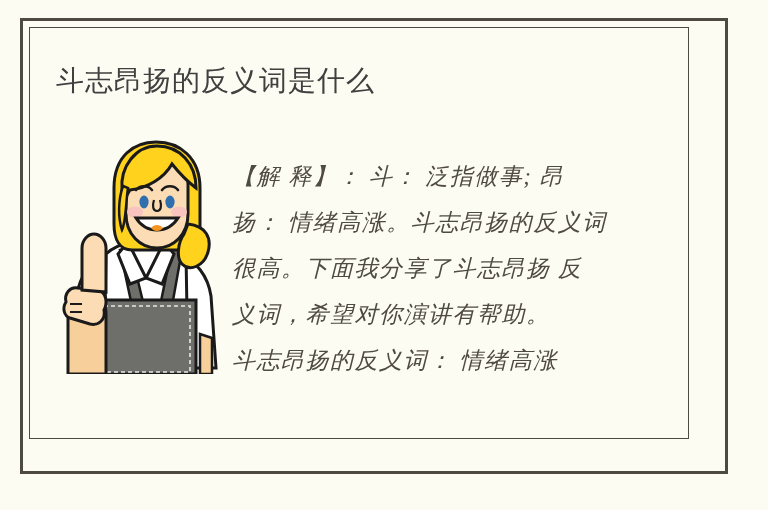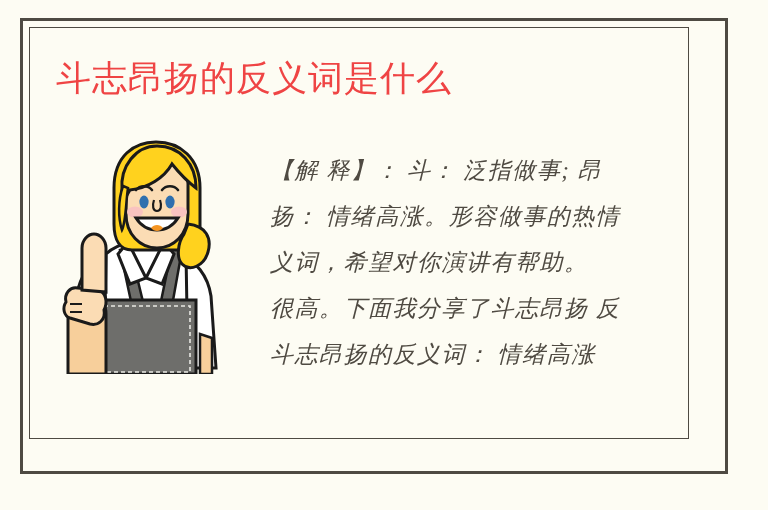--- a/index.html
+++ b/index.html
@@ -40,35 +40,34 @@
     border: 1px solid #4e4a42;
     box-sizing: border-box;
   }
 
   
   #page-title {
     position: absolute;
     left: 56px;
     top: 60px;
     width: 620px;
-    font-size: 35px;
+    font-size: 28px;
     line-height: 42px;
     letter-spacing: 1px;
-    color: #ef4444;
-    font-family: Liberation Mono, monospace;
+    color: #404040;
+    font-family: Liberation Serif, serif;
     white-space: nowrap;
   }
 
   
   #body-text {
     position: absolute;
     left: 232px;
-    top: 148px;
+    top: 154px;
     width: 420px;
-    margin-left: 38px;
   }
   .body-line {
     font-family: "Liberation Serif", serif;
     font-size: 23px;
     line-height: 46px;
     color: #4f4a42;
     letter-spacing: 1.5px;
     white-space: nowrap;
     font-style: italic;
   }
@@ -149,19 +148,19 @@
 
       <path d="M94 62 C92 68 93 73 97 73 C101 73 102 68 100 62" stroke="#1a1a1a" stroke-width="2.2" fill="none"></path>
 
       <path d="M76 80 C86 96 108 96 118 80 Z" fill="#ffffff" stroke="#1a1a1a" stroke-width="3"></path>
       <path d="M91 90 C94 86 100 86 103 90 C100 94 94 94 91 90 Z" fill="#f59522"></path>
     </svg>
   </div>
 
   <div id="body-text">
     <div class="body-line">【解 释】： 斗： 泛指做事; 昂</div>
-    <div class="body-line">扬： 情绪高涨。形容做事的热情</div>
+    <div class="body-line">扬： 情绪高涨。斗志昂扬的反义词</div>
+    <div class="body-line">很高。下面我分享了斗志昂扬 反</div>
     <div class="body-line">义词，希望对你演讲有帮助。</div>
-    <div class="body-line">很高。下面我分享了斗志昂扬 反</div>
     <div class="body-line">斗志昂扬的反义词： 情绪高涨</div>
   </div>
 
 </div>
 
 </body></html>

